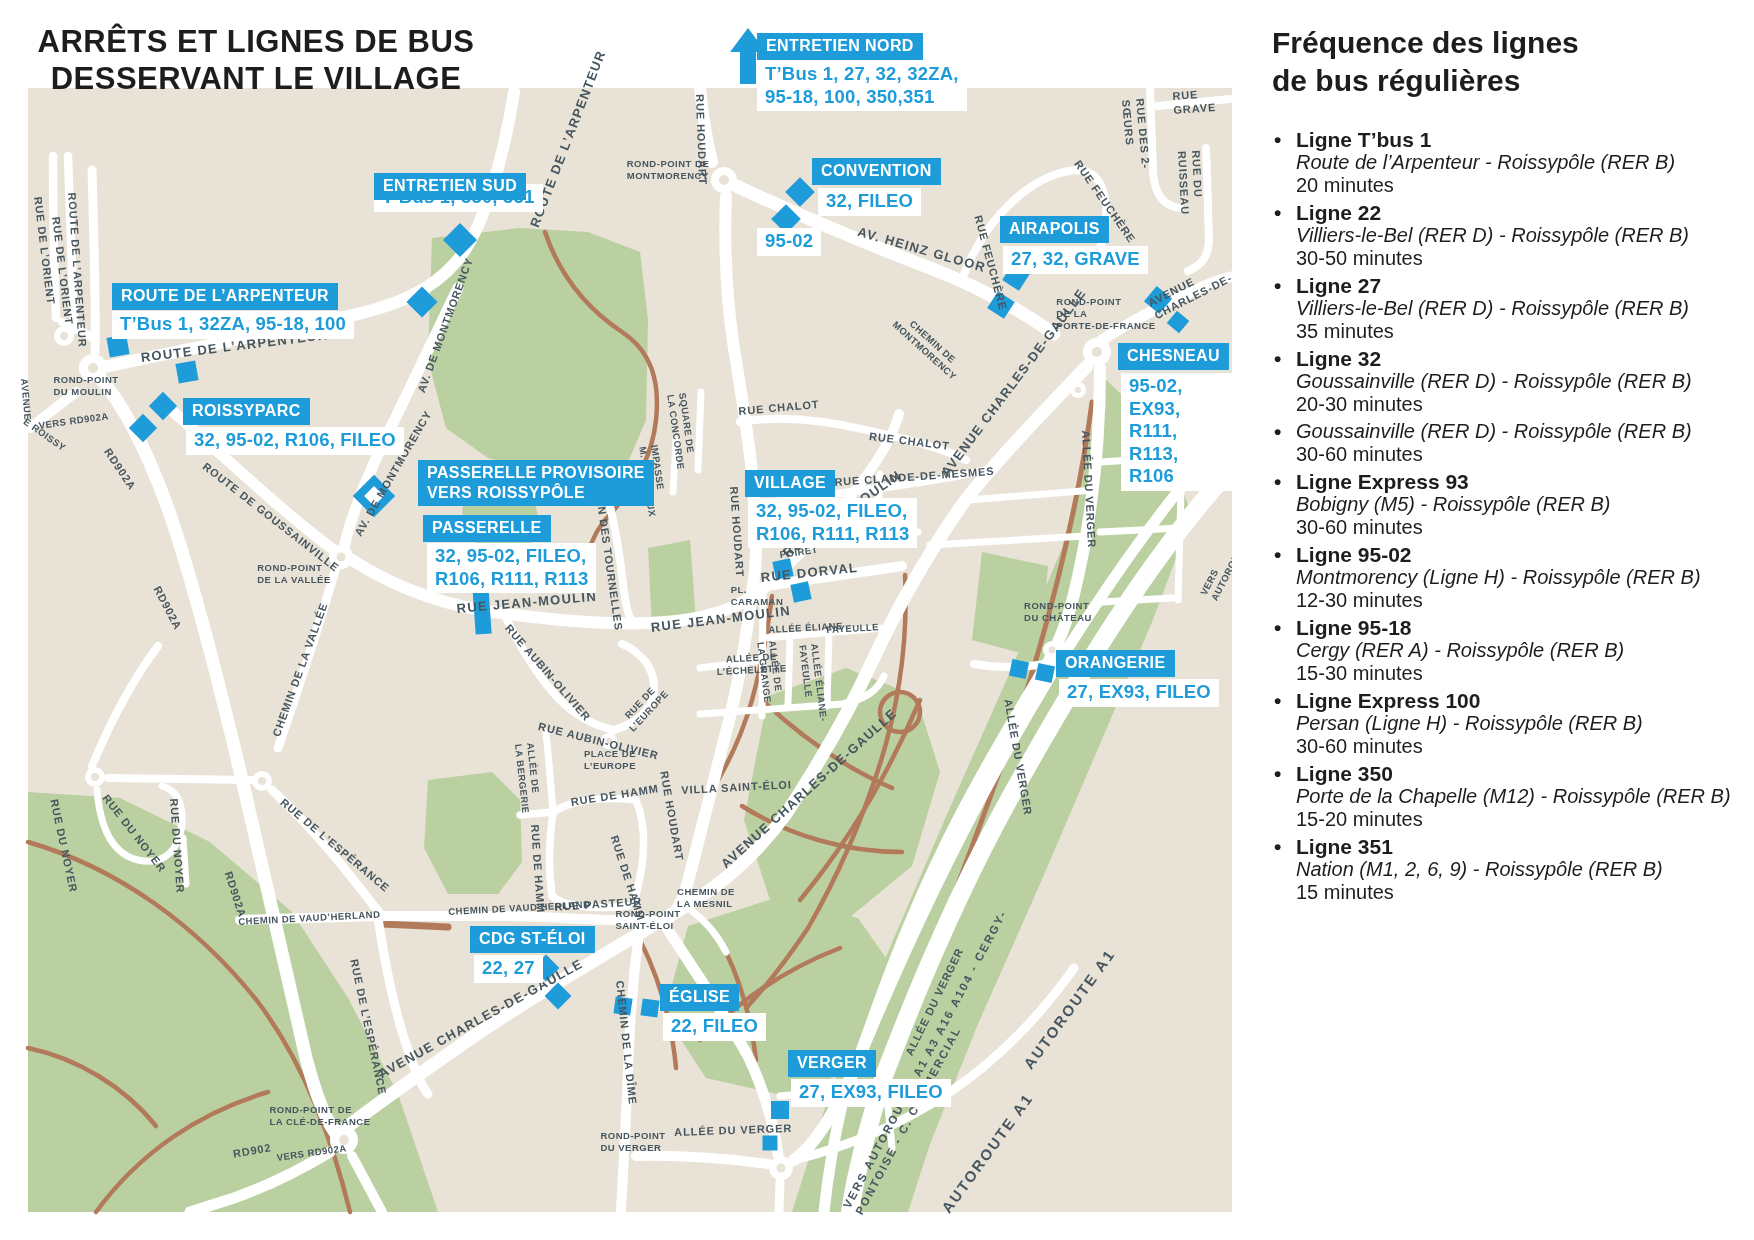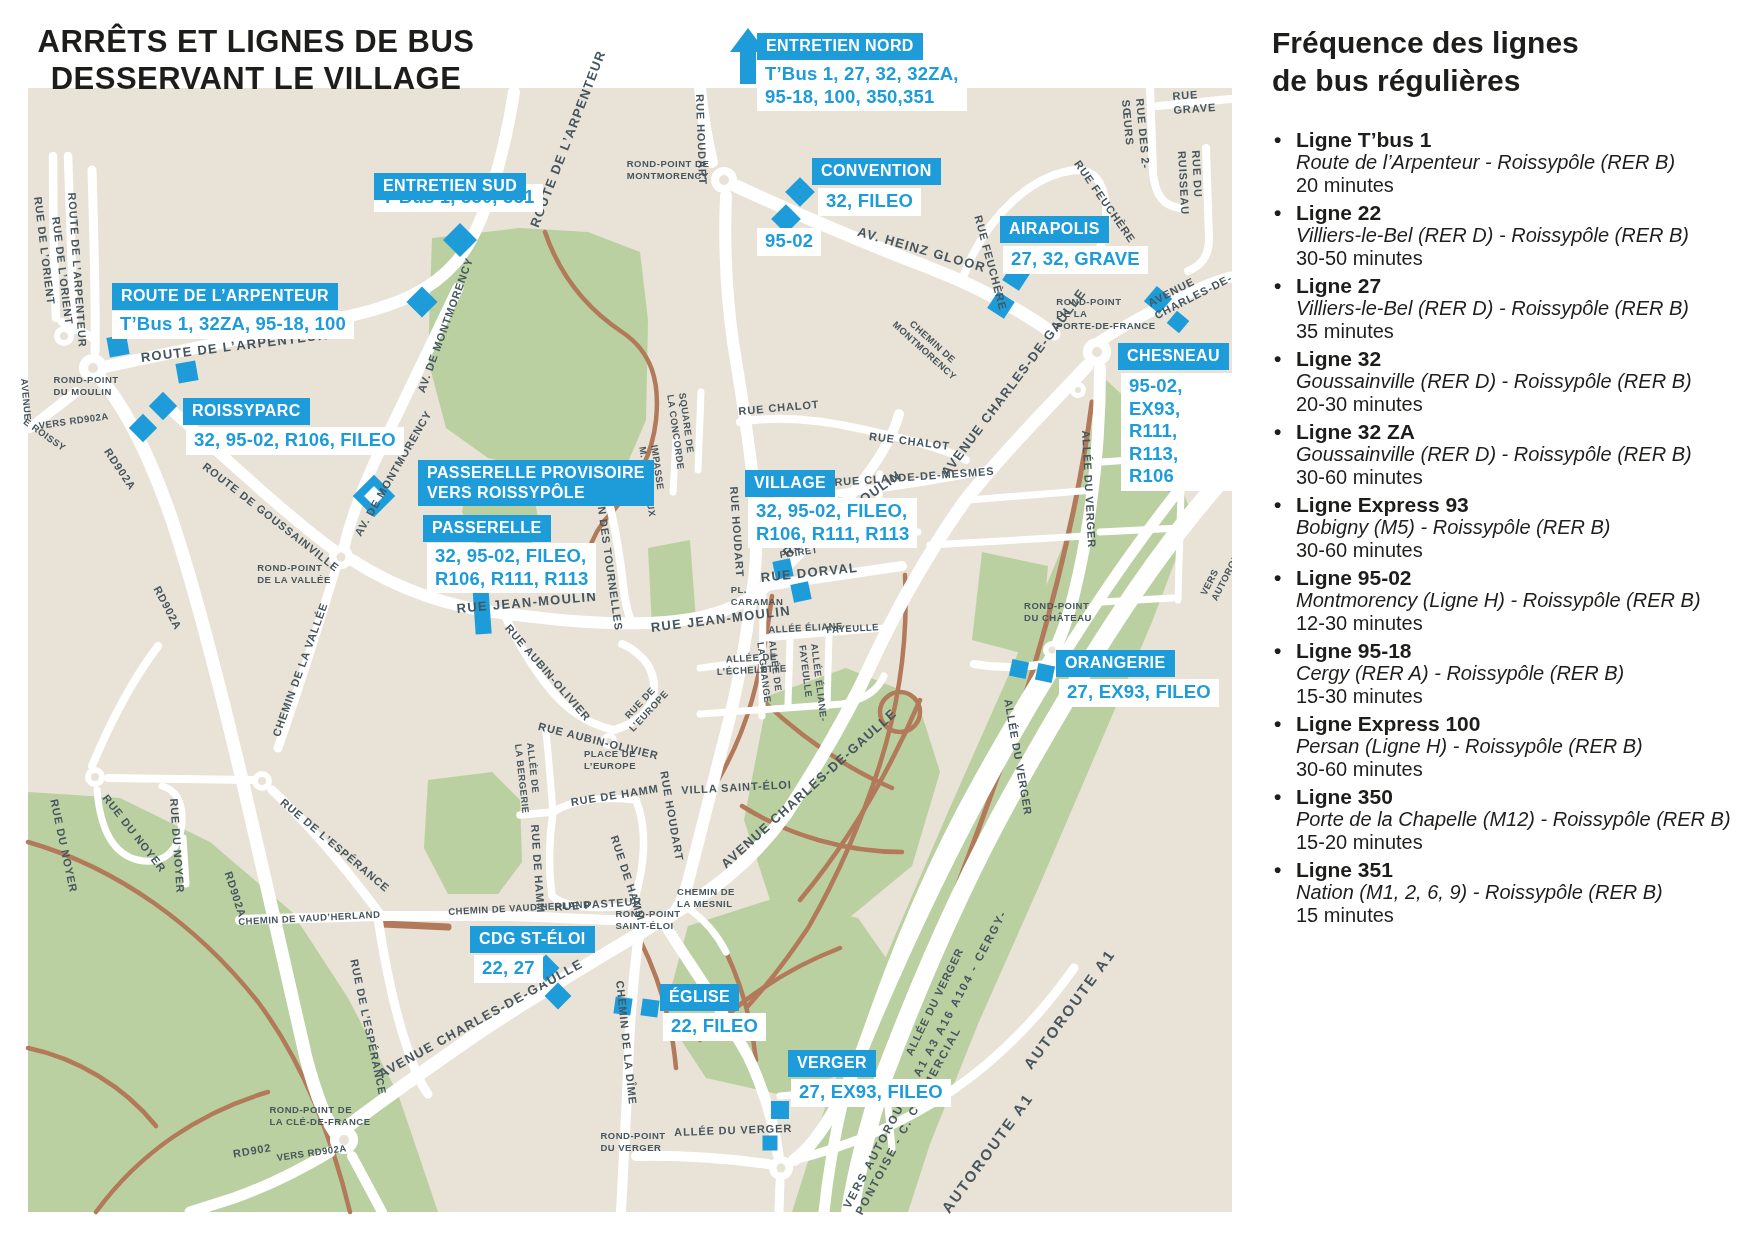--- a/index.html
+++ b/index.html
@@ -365,21 +365,20 @@
         <div class="line-freq">35 minutes</div>
       </div>
       <div class="line-item">
         <span class="bullet">•</span>
         <div class="line-name">Ligne 32</div>
         <div class="line-route">Goussainville (RER D) - Roissypôle (RER B)</div>
         <div class="line-freq">20-30 minutes</div>
       </div>
       <div class="line-item">
         <span class="bullet">•</span>
-        <div class="line-name">Ligne 32 ZA</div>
         <div class="line-route">Goussainville (RER D) - Roissypôle (RER B)</div>
         <div class="line-freq">30-60 minutes</div>
       </div>
       <div class="line-item">
         <span class="bullet">•</span>
         <div class="line-name">Ligne Express 93</div>
         <div class="line-route">Bobigny (M5) - Roissypôle (RER B)</div>
         <div class="line-freq">30-60 minutes</div>
       </div>
       <div class="line-item">

